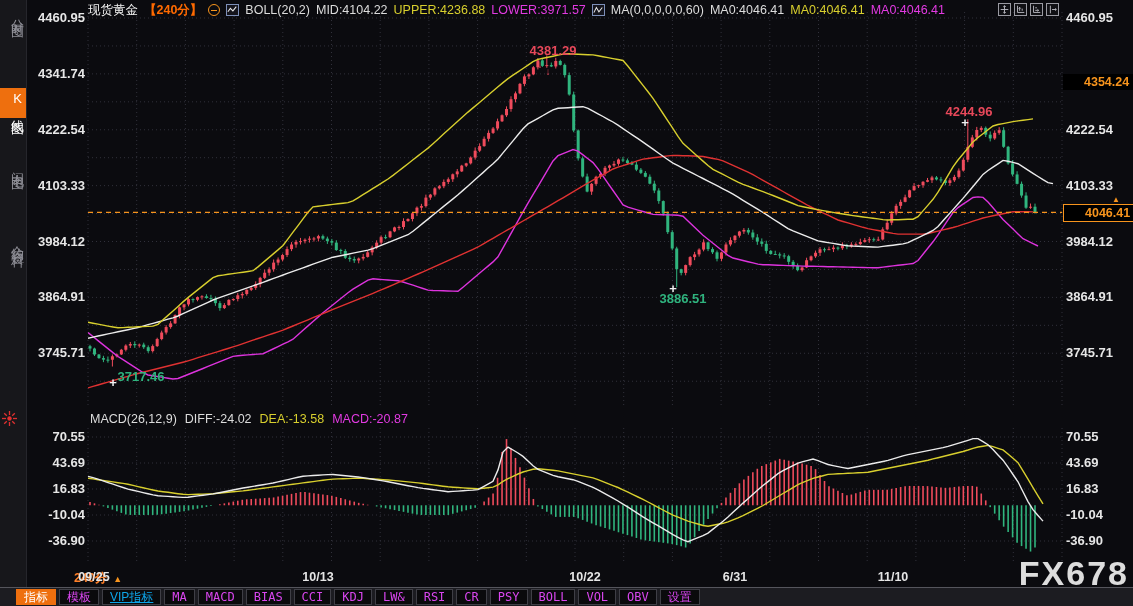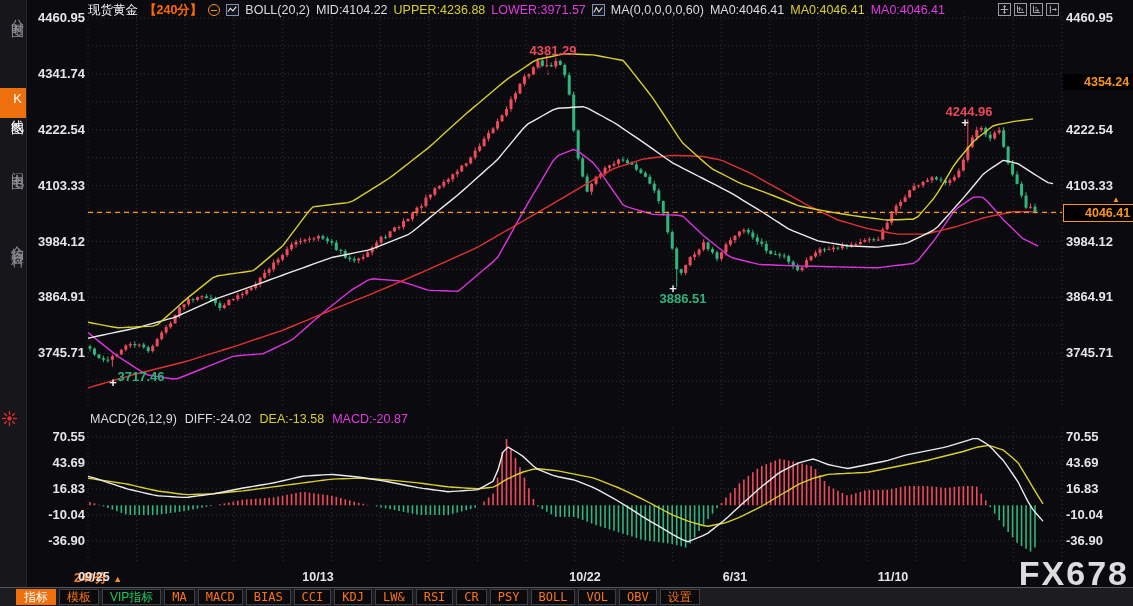--- a/index.html
+++ b/index.html
@@ -41,24 +41,24 @@
   
   .xaxis{position:absolute;left:0;top:567px;width:1133px;height:20px;z-index:5;}
   .xlabel{position:absolute;transform:translateX(-50%);font-size:12.5px;font-weight:bold;color:#e6e6e6;top:3px;}
   .period-chip{position:absolute;left:74px;top:3px;color:#ff7f27;font-size:12.5px;font-weight:bold;display:flex;gap:6px;align-items:center;cursor:pointer;}
   .period-chip .tri{font-size:9px;color:#f7941d;}
   .tooltip{position:absolute;left:197px;top:1px;background:#050505;color:#ffa21a;font-size:12.5px;font-weight:bold;
            padding:1px 4px;white-space:nowrap;z-index:6;}
   
   .toolbar{position:absolute;left:0;bottom:0;width:1133px;height:19px;background:#1c1c21;border-top:1px solid #55555c;
            display:flex;align-items:center;gap:3px;padding-left:16px;z-index:8;}
-  .tab{height:16px;line-height:14px;padding:0 7px;font-size:12px;color:#f97316;background:#0a0a0c;
+  .tab{height:16px;line-height:14px;padding:0 7px;font-size:12px;color:#d946ef;background:#0a0a0c;
        border:1px solid #3f3f46;cursor:pointer;font-family:"DejaVu Sans Mono","Liberation Sans",monospace;}
   .tab.active{background:#ee6f0e;border-color:#ee6f0e;color:#fff;font-family:"Liberation Sans",sans-serif;}
-  .tab.vip{color:#22c55e;font-family:"Liberation Sans",sans-serif;}
+  .tab.vip{color:#0ea5e9;font-family:"Liberation Sans",sans-serif;text-decoration:underline;}
   .tab.cjk{font-family:"Liberation Sans",sans-serif;}
   .watermark{position:absolute;right:4px;bottom:13px;font-size:34px;font-weight:600;letter-spacing:2px;
              color:rgba(233,233,233,0.95);z-index:5;font-family:"Liberation Sans",sans-serif;}
   svg.chart{position:absolute;left:0;top:0;z-index:2;}
 </style>
 </head>
 <body>
 
 <div class="app">
   <svg class="chart" id="chartSvg" width="1133" height="606">

